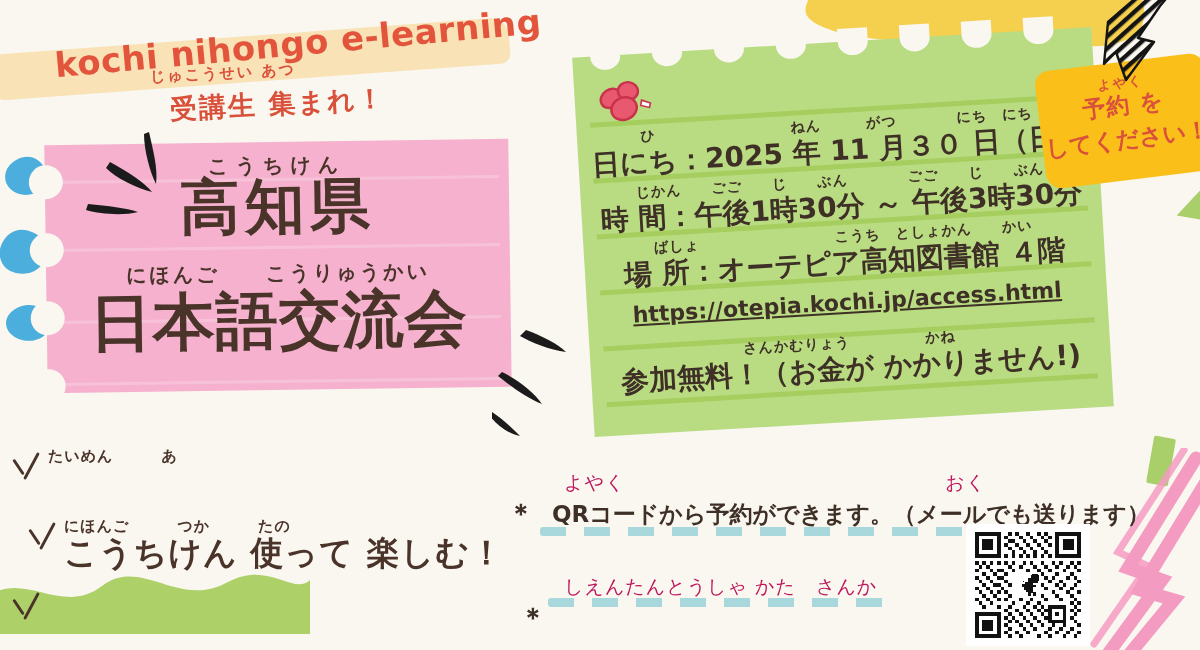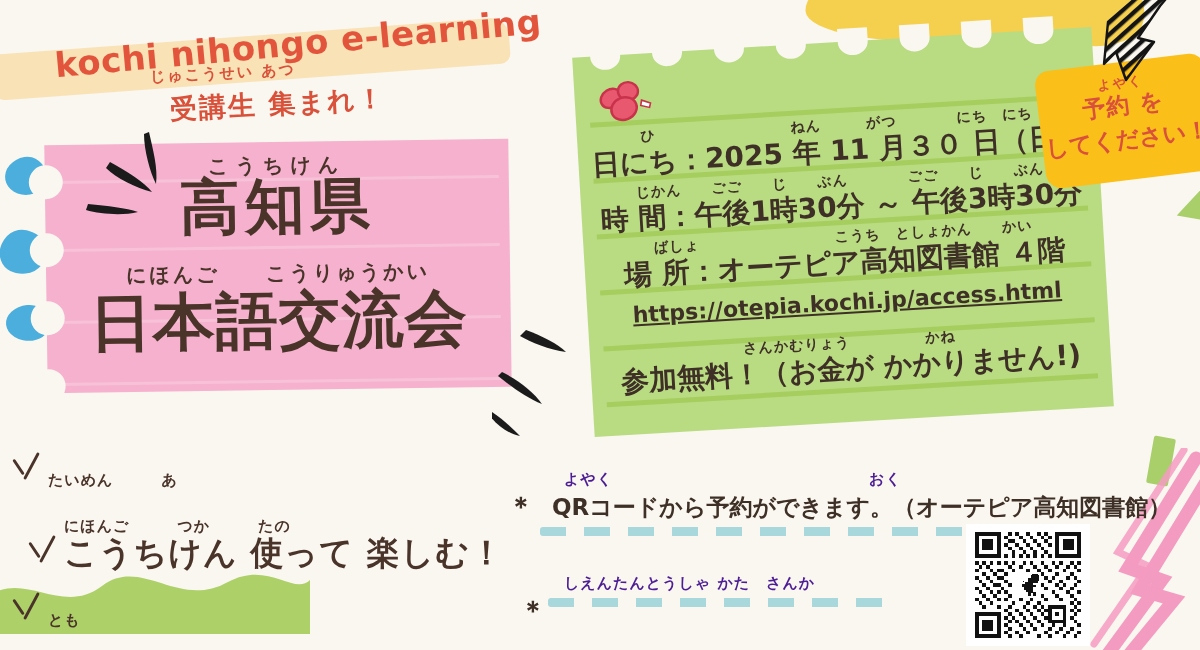--- a/index.html
+++ b/index.html
@@ -87,21 +87,21 @@
     font-size:60px;font-weight:700;color:#4A342A;letter-spacing:5px;
     line-height:1;
   }
   .ticket-big2{
     position:absolute;width:100%;text-align:center;
     font-size:62px;font-weight:700;color:#4A342A;letter-spacing:1px;
     line-height:1;
   }
 
   
-  .check-row{position:absolute;display:flex;align-items:flex-end;}
+  .check-row{position:absolute;display:flex;align-items:flex-start;}
   .ck{width:40px;height:40px;flex:none;position:relative;}
   .ck:before,.ck:after{content:"";position:absolute;background:#4A342A;border-radius:2px;}
   .ck:before{width:3px;height:18px;left:9px;top:10px;transform:rotate(-34deg);}
   .ck:after{width:3px;height:30px;left:22px;top:3px;transform:rotate(28deg);}
   .ruby{font-size:15px;font-weight:700;color:#4A342A;letter-spacing:1px;line-height:1.1;}
   .cmain{font-size:33px;font-weight:700;color:#4A342A;letter-spacing:1px;line-height:1.1;white-space:nowrap;}
 
   
   .memo{
     left:583px;top:42px;width:520px;height:380px;
@@ -130,21 +130,21 @@
   .badge-l1{position:absolute;left:0;right:0;top:28px;text-align:center;
     font-size:23px;font-weight:700;color:#D9513A;letter-spacing:1px;}
   .badge-l2{position:absolute;left:0;right:0;top:62px;text-align:center;
     font-size:23px;font-weight:700;color:#D9513A;letter-spacing:0px;}
 
   
   .arrow{right:20px;top:-6px;width:150px;height:110px;}
 
   
   .note{position:absolute;}
-  .note-ruby{font-size:15px;font-weight:700;color:#4c1d95;letter-spacing:1px;}
+  .note-ruby{font-size:19px;font-weight:400;color:#be185d;letter-spacing:1px;}
   .note-main{font-size:23px;font-weight:700;color:#3E3026;white-space:nowrap;letter-spacing:0px;}
   .star{font-size:26px;font-weight:700;color:#3E3026;}
   .dash{position:absolute;height:9px;
         background:repeating-linear-gradient(90deg,#A8D8DC 0 26px,transparent 26px 44px);
         border-radius:3px;}
 
   
   .qrwrap{left:966px;top:524px;width:124px;height:122px;background:#FFFFFF;padding:8px;box-sizing:border-box;}
   .qr{width:100%;height:100%;display:block;}
 </style>
@@ -222,21 +222,20 @@
   <div class="check-row" style="left:24px;top:518px">
     <div class="ck"></div>
     <div>
       <div class="ruby">にほんご　　　つか　　　たの</div>
       <div class="cmain">こうちけん 使って 楽しむ！</div>
     </div>
   </div>
   <div class="check-row" style="left:8px;top:588px">
     <div class="ck"></div>
     <div>
-      <div class="ruby">とも</div>
     </div>
   </div>
 
   <div class="abs memo">
     <div class="tear" style="left:18px"></div>
     <div class="tear" style="left:80px"></div>
     <div class="tear" style="left:142px"></div>
     <div class="tear" style="left:204px"></div>
     <div class="tear" style="left:266px"></div>
     <div class="tear" style="left:328px"></div>
@@ -284,21 +283,21 @@
         <rect width="4.4" height="9" fill="#141414"></rect>
       </pattern>
     </defs>
     <path d="M150 -12 L130 12 L108 44 L124 48 L96 86 L86 58 L74 70 L78 28 L108 2 L132 -22 Z" fill="url(#stripes)" stroke="#141414" stroke-width="2.4" stroke-linejoin="round"></path>
   </svg>
 
   <div class="note" style="left:508px;top:470px">
     <div class="note-ruby" style="padding-left:56px">よやく　　　　　　　　　　　　　　　　おく</div>
     <div style="display:flex;align-items:baseline;gap:18px;">
       <span class="star">＊</span>
-      <span class="note-main">QRコードから予約ができます。（オーテピア高知図書館）</span>
+      <span class="note-main">QRコードから予約ができます。（メールでも送ります）</span>
     </div>
   </div>
   <div class="dash" style="left:540px;top:527px;width:480px"></div>
 
   <div class="note" style="left:520px;top:574px">
     <div class="note-ruby" style="padding-left:44px">しえんたんとうしゃ かた　さんか</div>
     <div style="display:flex;align-items:baseline;gap:22px;">
       <span class="star">＊</span>
     </div>
   </div>

